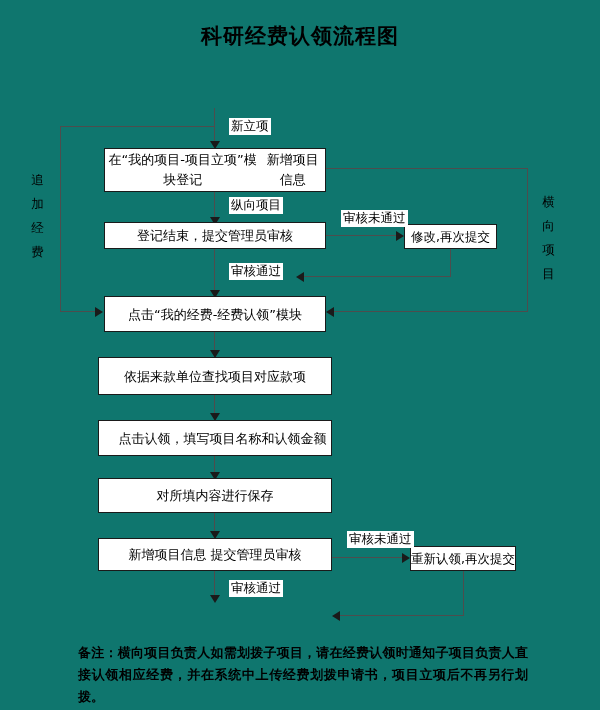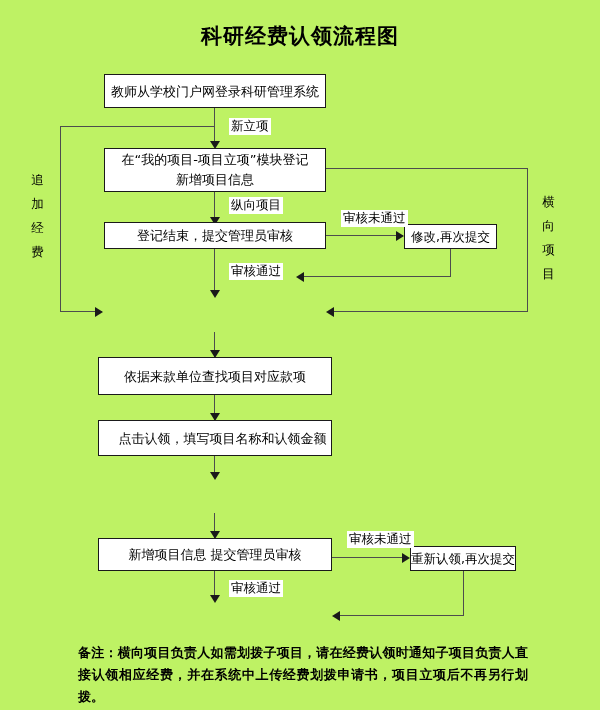--- a/index.html
+++ b/index.html
@@ -8,21 +8,21 @@
     padding: 0;
     background: #ffffff;
   }
   body {
     font-family: "DejaVu Sans", "Liberation Sans", sans-serif;
   }
   #page {
     position: relative;
     width: 600px;
     height: 710px;
-    background: #bef264;
+    background: #0f766e;
     overflow: hidden;
   }
   
   .title {
     position: absolute;
     left: 0;
     top: 22px;
     width: 600px;
     text-align: center;
     font-size: 21px;
@@ -41,21 +41,21 @@
     display: flex;
     align-items: center;
     justify-content: center;
     text-align: center;
     font-size: 13px;
     line-height: 19px;
     z-index: 5;
     font-family: "DejaVu Sans", "Liberation Sans", sans-serif;
   }
   .node.two-line {
-    flex-direction: column;
+    flex-direction: row;
     line-height: 20px;
   }
   .node.small {
     font-size: 12.5px;
   }
   
   .elabel {
     position: absolute;
     font-size: 12.5px;
     color: #000000;
@@ -160,46 +160,49 @@
   <div class="ln-h" style="left:325px; top:557px; width:83px;"></div>
   <div class="arw arw-r" style="left:402px; top:553px;"></div>
 
   <div class="ln-v" style="left:463px; top:571px; height:44px;"></div>
   <div class="ln-h" style="left:338px; top:615px; width:126px;"></div>
   <div class="arw arw-l" style="left:332px; top:611px;"></div>
 
   <div class="ln-v" style="left:214px; top:571px; height:30px;"></div>
   <div class="arw arw-d" style="left:210px; top:595px;"></div>
 
-  <div class="node" style="left:104px; top:74px; width:222px; height:34px;">
-    <span>教师从学校门户网登录科研管理系统</span>
-  </div>
 
   <div class="node two-line" style="left:104px; top:148px; width:222px; height:44px;">
     <span>在“我的项目-项目立项”模块登记</span>
     <span>新增项目信息</span>
   </div>
 
   <div class="node" style="left:104px; top:222px; width:222px; height:27px;">
     <span>登记结束，提交管理员审核</span>
   </div>
 
   <div class="node small" style="left:404px; top:224px; width:93px; height:25px;">
     <span>修改,再次提交</span>
   </div>
 
+  <div class="node" style="left:104px; top:296px; width:222px; height:36px;">
+    <span>点击“我的经费-经费认领”模块</span>
+  </div>
 
   <div class="node" style="left:98px; top:357px; width:234px; height:38px;">
     <span>依据来款单位查找项目对应款项</span>
   </div>
 
   <div class="node" style="left:98px; top:420px; width:234px; height:36px;padding-left:15px;">
     <span>点击认领，填写项目名称和认领金额</span>
   </div>
 
+  <div class="node" style="left:98px; top:478px; width:234px; height:35px;">
+    <span>对所填内容进行保存</span>
+  </div>
 
   <div class="node" style="left:98px; top:538px; width:234px; height:33px;">
     <span>新增项目信息  提交管理员审核</span>
   </div>
 
   <div class="node small" style="left:410px; top:546px; width:106px; height:25px;">
     <span>重新认领,再次提交</span>
   </div>
 
 

